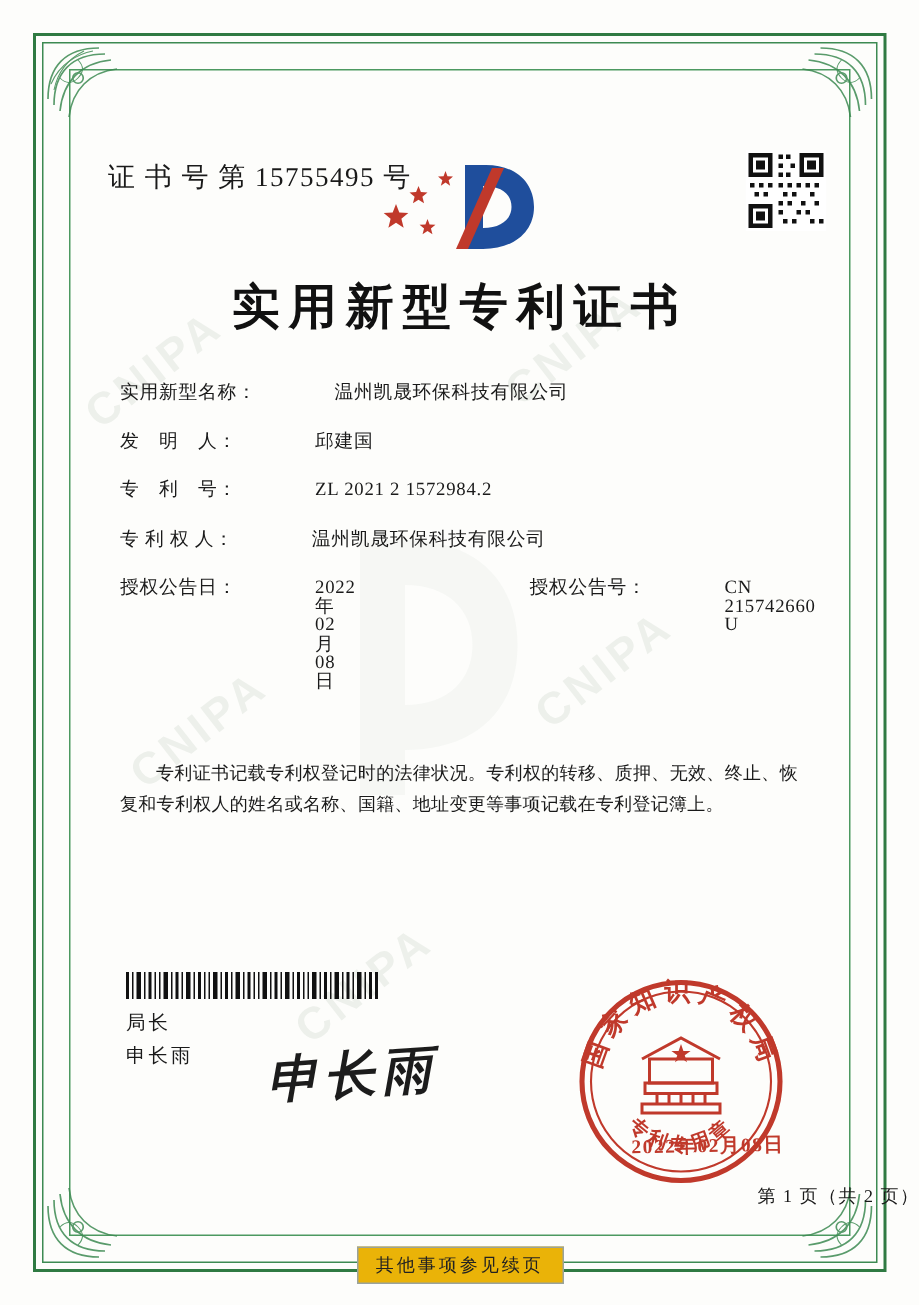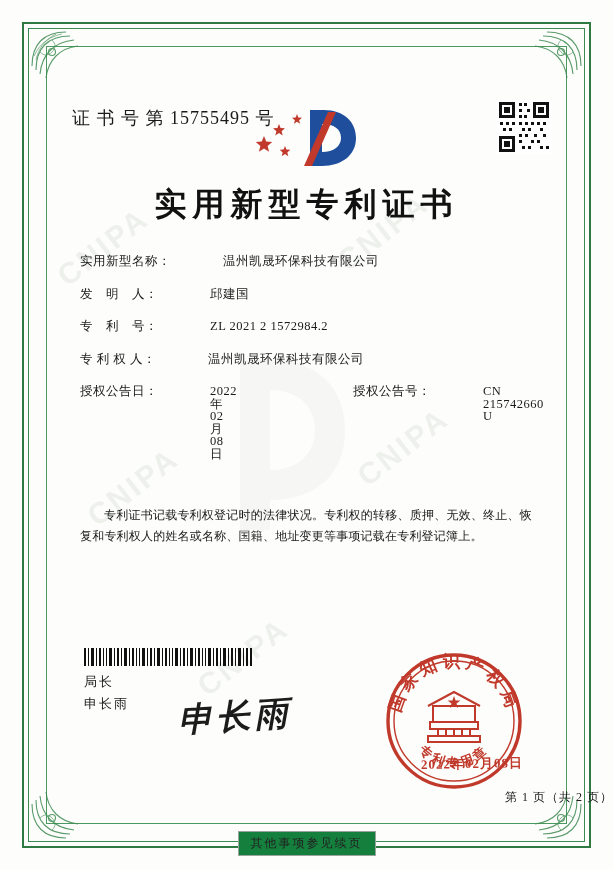--- a/index.html
+++ b/index.html
@@ -211,21 +211,21 @@
   }
   .footer-note {
     position: absolute;
     left: 50%;
     transform: translateX(-50%);
     bottom: 14px;
     font-size: 12px;
     letter-spacing: 2px;
     border: 1px solid #9aa39c;
     padding: 3px 12px;
-    background: #15803d;
+    background: #eab308;
     color: #222;
   }
 </style>
 </head>
 <body>
 
 <div class="page">
 
   <div class="frame-outer"></div>
   <div class="frame-mid"></div>

